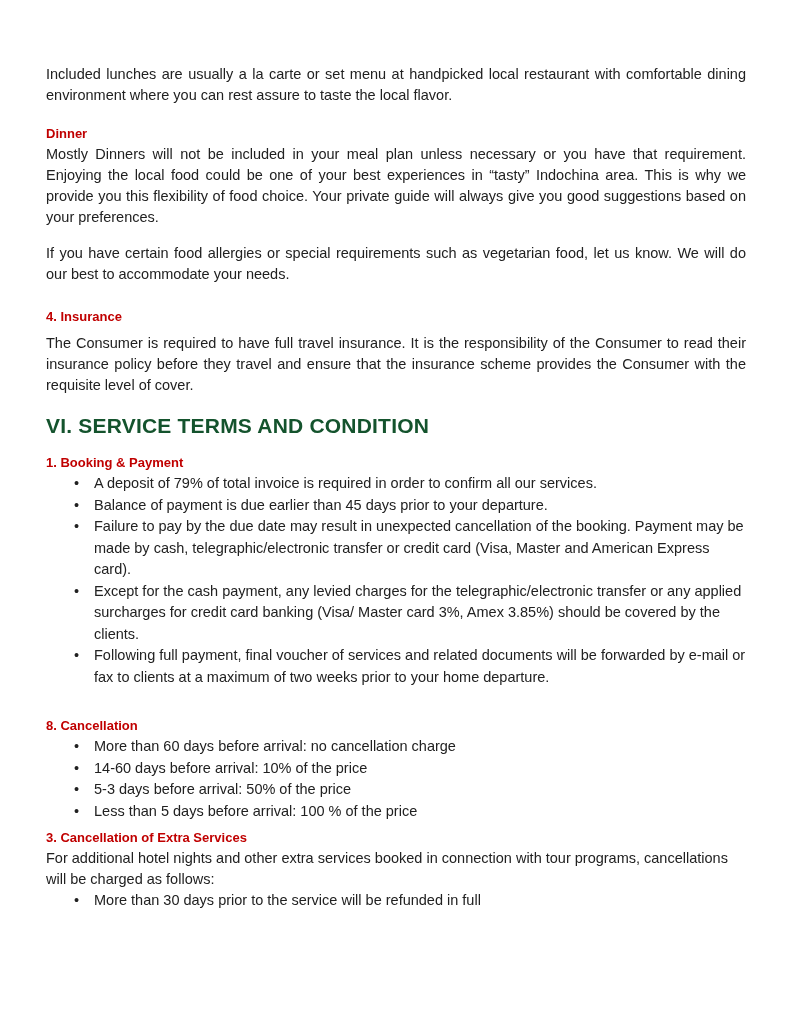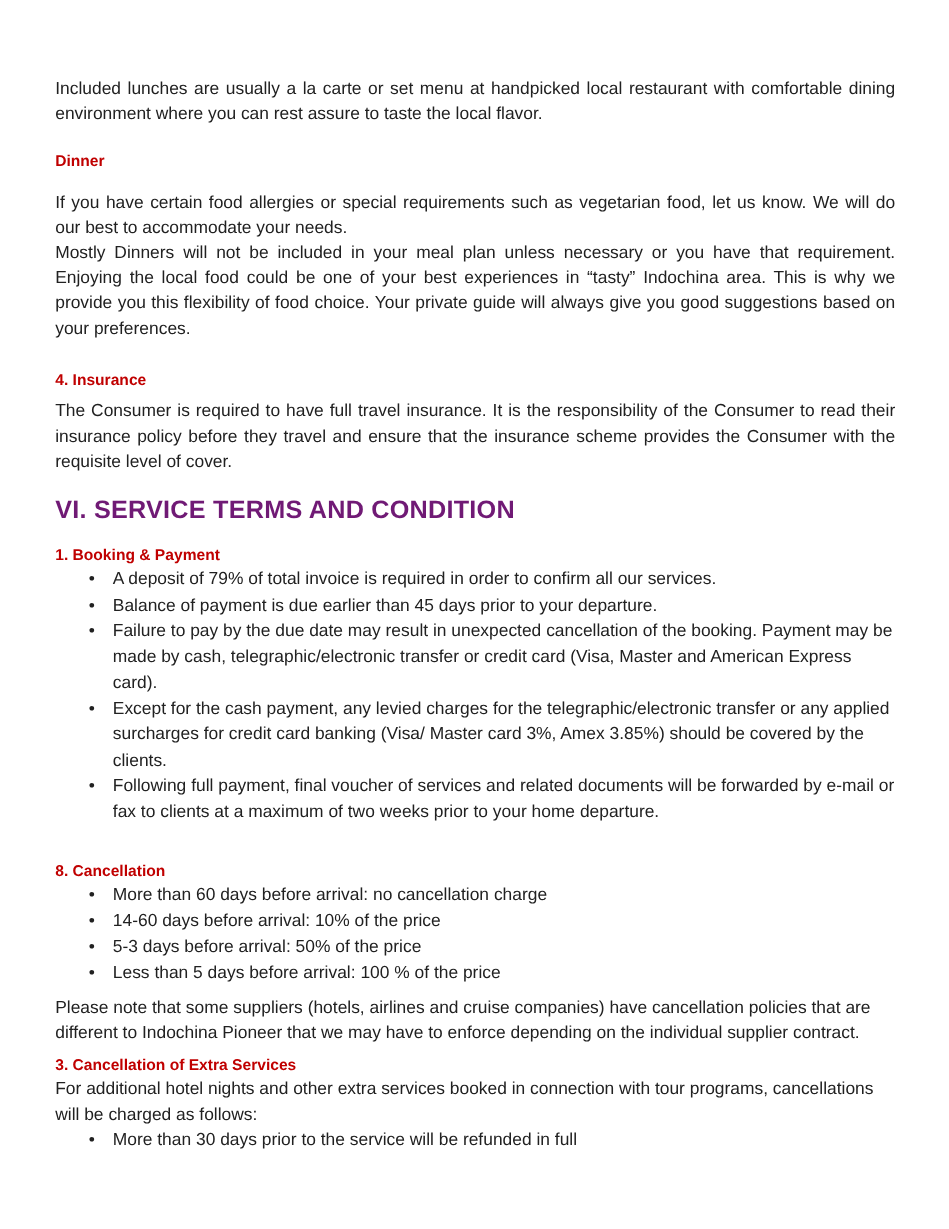--- a/index.html
+++ b/index.html
@@ -28,21 +28,21 @@
   }
   .red-heading {
     margin: 0;
     color: #c00000;
     font-size: 13px;
     font-weight: bold;
     line-height: 21px;
   }
   .red-title {
     margin: 0;
-    color: #701a75;
+    color: #14532d;
     font-size: 21px;
     font-weight: bold;
     line-height: 28px;
     letter-spacing: 0.2px;
   }
   ul.bullets {
     margin: 0;
     padding: 0 0 0 28px;
     list-style: none;
   }
@@ -72,23 +72,23 @@
 </style>
 </head>
 <body>
 
 <div class="page">
 
   <p class="para justify">Included lunches are usually a la carte or set menu at handpicked local restaurant with comfortable dining environment where you can rest assure to taste the local flavor.</p>
 
   <h3 class="red-heading mt17">Dinner</h3>
 
+  <p class="para justify">Mostly Dinners will not be included in your meal plan unless necessary or you have that requirement. Enjoying the local food could be one of your best experiences in “tasty” Indochina area. This is why we provide you this flexibility of food choice. Your private guide will always give you good suggestions based on your preferences.</p>
+
   <p class="para justify mt15">If you have certain food allergies or special requirements such as vegetarian food, let us know. We will do our best to accommodate your needs.</p>
-
-  <p class="para justify">Mostly Dinners will not be included in your meal plan unless necessary or you have that requirement. Enjoying the local food could be one of your best experiences in “tasty” Indochina area. This is why we provide you this flexibility of food choice. Your private guide will always give you good suggestions based on your preferences.</p>
 
   <h3 class="red-heading mt21">4. Insurance</h3>
 
   <p class="para justify mt14">The Consumer is required to have full travel insurance. It is the responsibility of the Consumer to read their insurance policy before they travel and ensure that the insurance scheme provides the Consumer with the requisite level of cover.</p>
 
   <h1 class="red-title mt16">VI. SERVICE TERMS AND CONDITION</h1>
 
   <h3 class="red-heading mt12">1. Booking &amp; Payment</h3>
 
   <ul class="bullets">
@@ -101,21 +101,20 @@
 
   <h3 class="red-heading mt27">8. Cancellation</h3>
 
   <ul class="bullets">
     <li>More than 60 days before arrival: no cancellation charge</li>
     <li>14-60 days before arrival: 10% of the price</li>
     <li>5-3 days before arrival: 50% of the price</li>
     <li>Less than 5 days before arrival: 100 % of the price</li>
   </ul>
 
-  <p class="para mt8">Please note that some suppliers (hotels, airlines and cruise companies) have cancellation policies that are different to Indochina Pioneer that we may have to enforce depending on the individual supplier contract.</p>
 
   <h3 class="red-heading mt5">3. Cancellation of Extra Services</h3>
 
   <p class="para">For additional hotel nights and other extra services booked in connection with tour programs, cancellations will be charged as follows:</p>
 
   <ul class="bullets mt18">
     <li>More than 30 days prior to the service will be refunded in full</li>
   </ul>
 
 </div>

